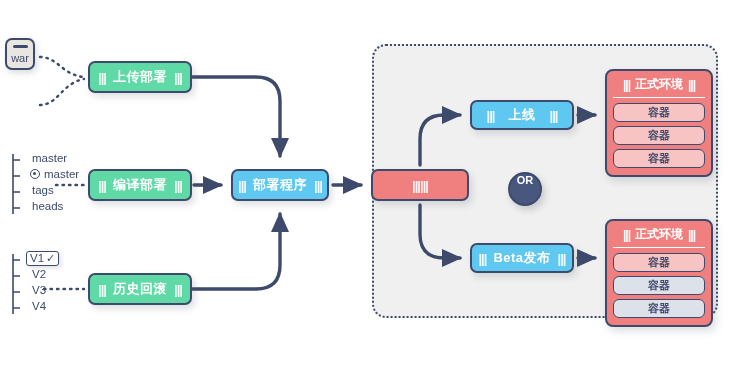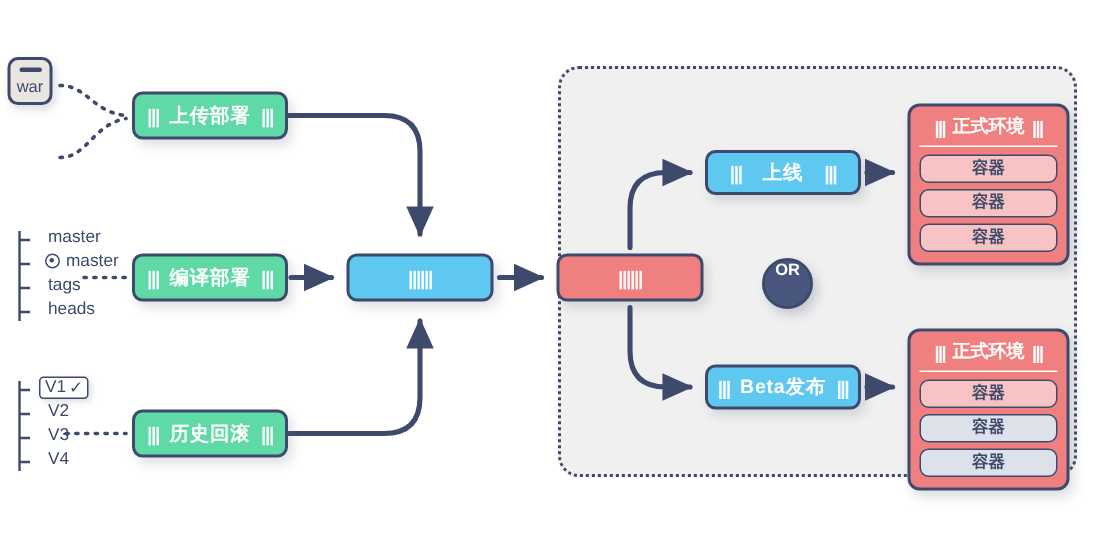--- a/index.html
+++ b/index.html
@@ -92,20 +92,21 @@
   }
   .env-head .bars { letter-spacing: -1px; }
   .env-head .lbl { padding: 0 5px; }
   .container-row {
     box-sizing: border-box;
     height: 19px;
     margin-bottom: 4px;
     border: 1.5px solid #3e4a6b;
     border-radius: 6px;
     display: flex;
+    align-items: center;
     justify-content: center;
     font-size: 11px;
     font-weight: bold;
   }
   .container-row:last-child { margin-bottom: 0; }
   .c-active { background: #f7c3c3; color: #3e4a6b; }
   .c-idle   { background: #dde1ea; color: #3e4a6b; }
 
   
   .or-badge {
@@ -299,20 +300,21 @@
   </div>
 
   <div class="abs node green n-rollback">
     <span class="bars">|||</span>
     <span class="lbl">历史回滚</span>
     <span class="bars">|||</span>
   </div>
 
   <div class="abs node blue n-deploy">
     <span class="bars">|||</span>
+    <span class="lbl">部署程序</span>
     <span class="bars">|||</span>
   </div>
 
   <div class="abs node red n-test">
     <span class="bars">|||</span>
     <span class="bars">|||</span>
   </div>
 
   <div class="abs node blue n-online">
     <span class="bars">|||</span>

